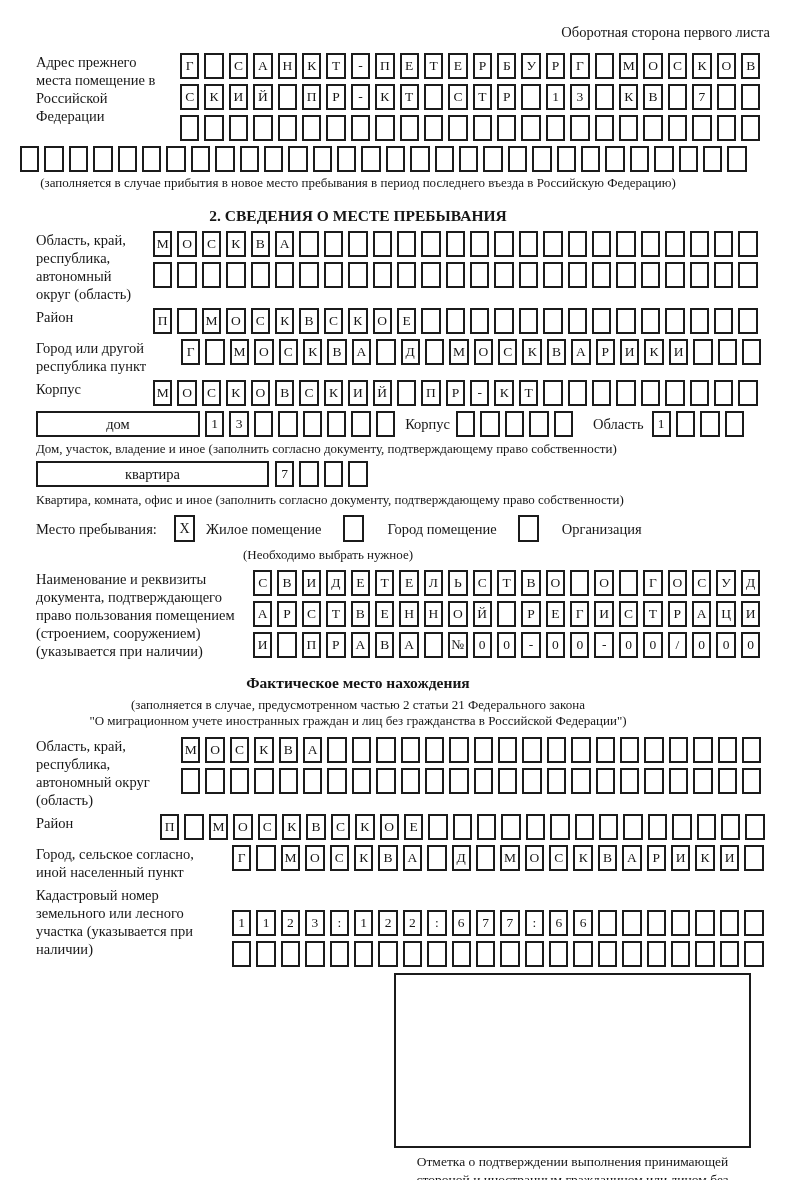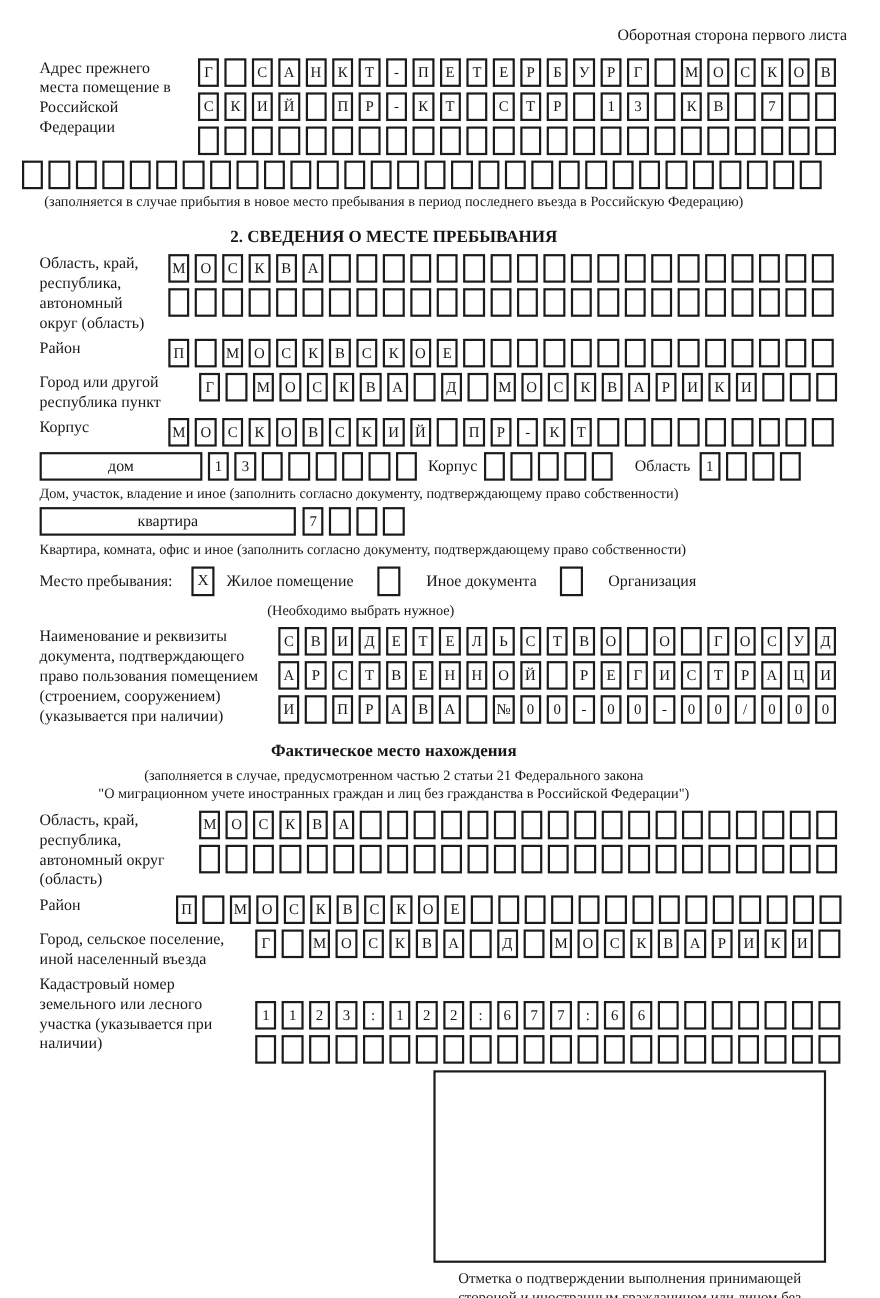--- a/index.html
+++ b/index.html
@@ -300,21 +300,21 @@
         <span class="cell"></span>
         <span class="cell"></span>
         <span class="cell"></span>
         <span class="cell"></span>
         <span class="cell"></span>
         <span class="cell"></span>
       </div>
   </div>
 
   <div class="field">
-    <div class="wide-box" style="width:148px">дом</div>
+    <div class="wide-box" style="width:164px">дом</div>
     <div class="cells" style="margin-left:5px">
         <span class="cell">1</span>
         <span class="cell">3</span>
         <span class="cell"></span>
         <span class="cell"></span>
         <span class="cell"></span>
         <span class="cell"></span>
         <span class="cell"></span>
         <span class="cell"></span>
       </div>
@@ -345,21 +345,21 @@
         <span class="cell"></span>
       </div>
   </div>
   <div class="note">Квартира, комната, офис и иное (заполнить согласно документу, подтверждающему право собственности)</div>
 
   <div class="field" style="margin-top:7px;align-items:center">
     <div class="label" style="width:138px;line-height:26px">Место пребывания:</div>
     <div class="chk">X</div>
     <div class="inline-lbl" style="margin-left:11px">Жилое помещение</div>
     <div class="chk" style="margin-left:22px"></div>
-    <div class="inline-lbl" style="margin-left:23px">Иное документа</div>
+    <div class="inline-lbl" style="margin-left:23px">Город помещение</div>
     <div class="chk" style="margin-left:21px"></div>
     <div class="inline-lbl" style="margin-left:23px">Организация</div>
   </div>
   <div class="note" style="margin-left:207px;margin-top:1px">(Необходимо выбрать нужное)</div>
 
   <div class="field" style="margin-top:7px">
     <div class="label" style="width:217px">Наименование и реквизиты документа, подтверждающего право пользования помещением (строением, сооружением) (указывается при наличии)</div>
     <div class="cellcol">
       <div class="cells">
           <span class="cell">С</span>
@@ -520,21 +520,21 @@
         <span class="cell"></span>
         <span class="cell"></span>
         <span class="cell"></span>
         <span class="cell"></span>
         <span class="cell"></span>
         <span class="cell"></span>
       </div>
   </div>
 
   <div class="field">
-    <div class="label" style="width:196px">Город, сельское поселение, иной населенный въезда</div>
+    <div class="label" style="width:196px">Город, сельское согласно, иной населенный пункт</div>
     <div class="cells">
         <span class="cell">Г</span>
         <span class="cell"></span>
         <span class="cell">М</span>
         <span class="cell">О</span>
         <span class="cell">С</span>
         <span class="cell">К</span>
         <span class="cell">В</span>
         <span class="cell">А</span>
         <span class="cell"></span>

